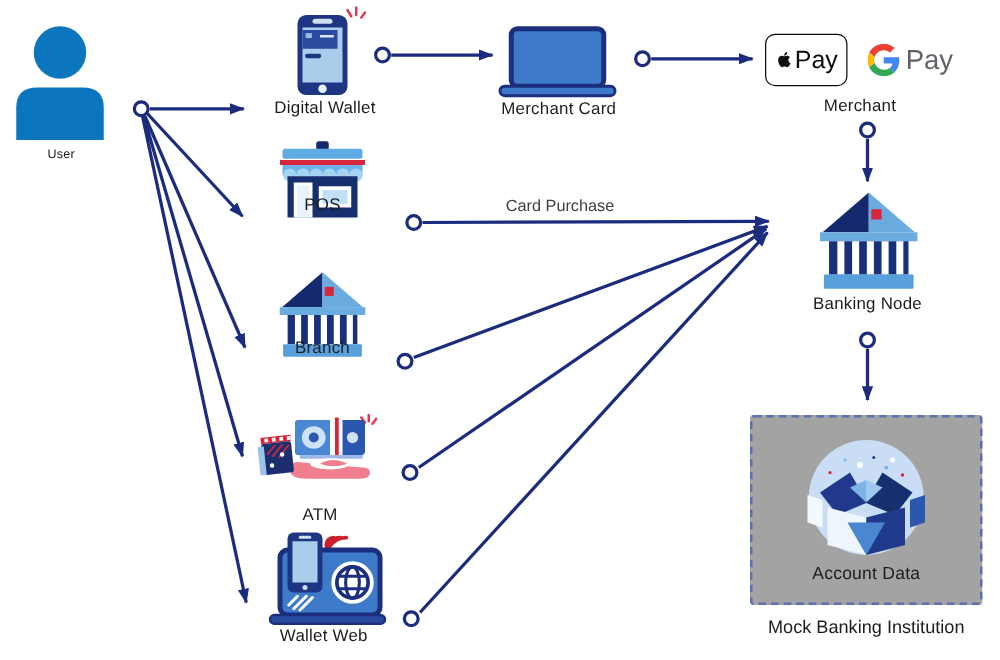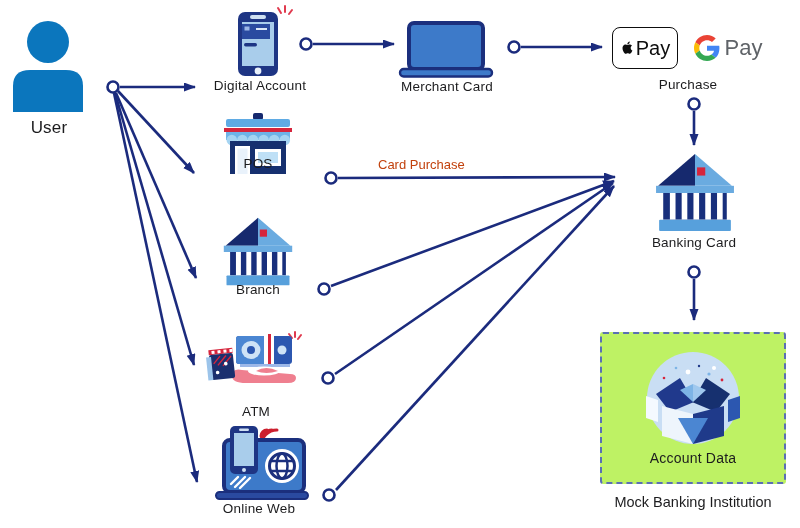--- a/index.html
+++ b/index.html
@@ -1,29 +1,29 @@
 <!DOCTYPE html>
 <html><head>
 <meta charset="utf-8">
 <style>
   html,body{margin:0;padding:0;background:#ffffff;}
   .canvas{position:relative;width:800px;height:528px;background:#ffffff;overflow:hidden;
           font-family:"Liberation Sans", sans-serif;}
   .arrow-layer{position:absolute;left:0;top:0;width:800px;height:528px;}
   .node-icon{position:absolute;}
   .node-label{position:absolute;text-align:center;font-size:13.5px;color:#1c1c1e;letter-spacing:.2px;}
-  .edge-label{position:absolute;font-size:13px;color:#c2410c;}
+  .edge-label{position:absolute;text-align:center;font-size:13px;color:#404040;}
   .mock-label{position:absolute;text-align:center;font-size:14.5px;color:#1c1c1e;}
   .applepay-box{position:absolute;left:612px;top:27px;width:64px;height:40px;border:1.6px solid #0d0d0d;
                 border-radius:8px;background:#fff;display:flex;align-items:center;justify-content:center;}
   .applepay-text{font-size:20px;color:#0d0d0d;font-weight:500;margin-left:1px;}
   .googlepay-box{position:absolute;left:684px;top:29px;width:88px;height:38px;display:flex;align-items:center;justify-content:center;}
   .googlepay-text{font-size:22px;color:#5f6368;margin-left:5px;}
   .account-box{position:absolute;left:600px;top:332px;width:186px;height:152px;border:2px dashed #5b6fb5;
-               border-radius:3px;background:#bef264;box-sizing:border-box;}
+               border-radius:3px;background:#a3a3a3;box-sizing:border-box;}
 </style>
 </head>
 <body>
 
 <div class="canvas">
 
   <svg class="arrow-layer" width="800" height="528" viewBox="0 0 800 528">
     <defs>
       <marker id="ah" markerUnits="userSpaceOnUse" markerWidth="13" markerHeight="10" refX="11" refY="4.5" orient="auto">
         <path d="M0,0 L12,4.5 L0,9 Z" fill="#1b2b7d"></path>
@@ -63,38 +63,38 @@
       <circle cx="328" cy="378" r="5.5"></circle>
       <circle cx="329" cy="495" r="5.5"></circle>
       <circle cx="694" cy="272" r="5.5"></circle>
     </g>
   </svg>
 
   <svg class="node-icon" style="left:6px;top:16px" width="86" height="98" viewBox="0 0 86 98">
     <circle cx="42" cy="26" r="21" fill="#0b76bd"></circle>
     <path d="M7,96 L7,70 Q7,54 24,54 L60,54 Q77,54 77,70 L77,96 Z" fill="#0b76bd"></path>
   </svg>
-  <div class="node-label" style="left:6px;top:118px;width:86px;font-size:17px">User</div>
+  <div class="node-label" style="left:6px;top:118px;width:86px;font-size:10px">User</div>
 
   <svg class="node-icon" style="left:230px;top:4px" width="64" height="76" viewBox="0 0 64 76">
     <g stroke="#e03a4e" stroke-width="2" stroke-linecap="round">
       <line x1="51" y1="9" x2="48" y2="4"></line>
         <line x1="55" y1="8" x2="55" y2="2"></line>
         <line x1="59" y1="10" x2="62" y2="6"></line>
     </g>
     <rect x="8" y="8" width="40" height="64" rx="7" fill="#1e3584"></rect>
     <rect x="12" y="18" width="32" height="44" fill="#a9cdeb"></rect>
     <rect x="20" y="11" width="16" height="4" rx="2" fill="#cfe0f2"></rect>
     <rect x="12" y="20" width="28" height="15" fill="#2a4aa0"></rect>
     <rect x="14.5" y="22.5" width="5" height="4" fill="#9db8e8"></rect>
     <rect x="26" y="24" width="11" height="2" fill="#dbe7f7"></rect>
     <rect x="14" y="39" width="13" height="3.5" rx="1.7" fill="#1e3584"></rect>
     <circle cx="28" cy="67" r="3.4" fill="#e8f0fa"></circle>
   </svg>
-  <div class="node-label" style="left:204px;top:78px;width:112px">Digital Account</div>
+  <div class="node-label" style="left:204px;top:78px;width:112px">Digital Wallet</div>
 
   <svg class="node-icon" style="left:398px;top:20px" width="96" height="62" viewBox="0 0 96 62">
     <rect x="11" y="3" width="74" height="46" rx="5" fill="#3d7ac9" stroke="#1b2f7d" stroke-width="4"></rect>
     <rect x="2" y="49" width="92" height="7.5" rx="3.7" fill="#3d7ac9" stroke="#1b2f7d" stroke-width="2.4"></rect>
   </svg>
   <div class="node-label" style="left:392px;top:79px;width:110px">Merchant Card</div>
 
   <div class="applepay-box">
     <svg width="15" height="18" viewBox="0 0 24 24">
       <path fill="#0d0d0d" d="M17.05,11.97c-0.03-2.41,1.97-3.57,2.06-3.63c-1.13-1.64-2.88-1.87-3.5-1.89 c-1.48-0.15-2.9,0.88-3.65,0.88c-0.76,0-1.92-0.86-3.16-0.84C7.19,6.52,5.66,7.43,4.81,8.88c-1.73,3-0.44,7.44,1.24,9.87 c0.83,1.19,1.8,2.53,3.08,2.48c1.24-0.05,1.71-0.8,3.2-0.8c1.5,0,1.92,0.8,3.22,0.77c1.33-0.02,2.17-1.21,2.98-2.4 c0.95-1.38,1.33-2.72,1.35-2.79C19.85,15.98,17.08,14.92,17.05,11.97z M14.64,4.89c0.68-0.83,1.14-1.98,1.01-3.12 c-0.98,0.04-2.16,0.65-2.87,1.48c-0.63,0.73-1.18,1.91-1.03,3.03C12.85,6.37,13.96,5.72,14.64,4.89z"></path>
@@ -103,21 +103,21 @@
   </div>
   <div class="googlepay-box">
     <svg width="26" height="26" viewBox="0 0 48 48">
       <path fill="#EA4335" d="M24 9.5c3.54 0 6.71 1.22 9.21 3.6l6.85-6.85C35.9 2.38 30.47 0 24 0 14.62 0 6.51 5.38 2.56 13.22l7.98 6.19C12.43 13.72 17.74 9.5 24 9.5z"></path>
       <path fill="#4285F4" d="M46.98 24.55c0-1.57-.15-3.09-.38-4.55H24v9.02h12.94c-.58 2.96-2.26 5.48-4.78 7.18l7.73 6c4.51-4.18 7.09-10.36 7.09-17.65z"></path>
       <path fill="#FBBC05" d="M10.53 28.59c-.48-1.45-.76-2.99-.76-4.59s.27-3.14.76-4.59l-7.98-6.19C.92 16.46 0 20.12 0 24c0 3.88.92 7.54 2.56 10.78l7.97-6.19z"></path>
       <path fill="#34A853" d="M24 48c6.48 0 11.93-2.13 15.89-5.81l-7.73-6c-2.15 1.45-4.92 2.3-8.16 2.3-6.26 0-11.57-4.22-13.47-9.91l-7.98 6.19C6.51 42.62 14.62 48 24 48z"></path>
     </svg>
     <span class="googlepay-text">Pay</span>
   </div>
-  <div class="node-label" style="left:633px;top:77px;width:110px">Purchase</div>
+  <div class="node-label" style="left:633px;top:77px;width:110px">Merchant</div>
 
   <svg class="node-icon" style="left:222px;top:112px" width="72" height="64" viewBox="0 0 72 64">
     <rect x="31" y="1" width="10" height="7" rx="2" fill="#16296e"></rect>
     <rect x="4" y="7" width="64" height="8" rx="2" fill="#5fabe4"></rect>
     <rect x="2" y="16" width="68" height="4" fill="#d6253c"></rect>
     <rect x="4" y="20" width="64" height="8" fill="#6db3e8"></rect>
     <g fill="#a5d4f2">
       <circle cx="9.8" cy="28" r="5.3"></circle>
         <circle cx="20.4" cy="28" r="5.3"></circle>
         <circle cx="31" cy="28" r="5.3"></circle>
@@ -143,38 +143,38 @@
     <rect x="9" y="40" width="62" height="26" fill="#182f7c"></rect>
     <g fill="#ffffff">
       <rect x="15.5" y="40" width="5.5" height="26"></rect>
         <rect x="27" y="40" width="5.5" height="26"></rect>
       <rect x="38.5" y="40" width="5.5" height="26"></rect>
         <rect x="50" y="40" width="5.5" height="26"></rect>
       <rect x="61.5" y="40" width="5.5" height="26"></rect>
     </g>
     <rect x="5" y="66" width="70" height="11" rx="1" fill="#57a0dc"></rect>
   </svg>
-  <div class="node-label" style="left:644px;top:235px;width:100px">Banking Card</div>
+  <div class="node-label" style="left:644px;top:235px;width:100px">Banking Node</div>
 
   <svg class="node-icon" style="left:222px;top:216px" width="72" height="72" viewBox="0 0 80 80">
     <path d="M40,2 L4,33 L40,33 Z" fill="#16296e"></path>
     <path d="M40,2 L76,33 L40,33 Z" fill="#6aabe0"></path>
     <rect x="42" y="15" width="8" height="8" fill="#d6253c"></rect>
     <rect x="2" y="33" width="76" height="7" fill="#6aabe0"></rect>
     <rect x="9" y="40" width="62" height="26" fill="#182f7c"></rect>
     <g fill="#ffffff">
       <rect x="15.5" y="40" width="5.5" height="26"></rect>
         <rect x="27" y="40" width="5.5" height="26"></rect>
       <rect x="38.5" y="40" width="5.5" height="26"></rect>
         <rect x="50" y="40" width="5.5" height="26"></rect>
       <rect x="61.5" y="40" width="5.5" height="26"></rect>
     </g>
     <rect x="5" y="66" width="70" height="11" rx="1" fill="#57a0dc"></rect>
   </svg>
-  <div class="node-label" style="left:222px;top:282px;width:72px">Branch</div>
+  <div class="node-label" style="left:222px;top:270px;width:72px">Branch</div>
 
   <svg class="node-icon" style="left:206px;top:330px" width="96" height="58" viewBox="0 0 96 58">
     <g stroke="#e03a4e" stroke-width="2" stroke-linecap="round">
       <line x1="86" y1="8" x2="83" y2="4"></line>
         <line x1="89" y1="7" x2="89" y2="2"></line>
         <line x1="92" y1="9" x2="95" y2="5"></line>
     </g>
     <rect x="30" y="6" width="56" height="28" rx="3" fill="#2c57b0"></rect>
     <rect x="30" y="6" width="30" height="28" rx="3" fill="#4b86d2"></rect>
     <ellipse cx="45" cy="20" rx="9.5" ry="9" fill="#cfe3f6"></ellipse>
@@ -221,21 +221,21 @@
       <line x1="23" y1="60" x2="30" y2="53"></line>
         <line x1="27" y1="63" x2="37" y2="53"></line>
         <line x1="32" y1="64" x2="42" y2="54"></line>
     </g>
     <rect x="22" y="2" width="28" height="48" rx="5" fill="#1e3584"></rect>
     <rect x="26" y="9" width="20" height="33" fill="#a9cdeb"></rect>
     <rect x="31" y="4.5" width="10" height="2.5" rx="1.2" fill="#cfe0f2"></rect>
     <circle cx="36" cy="46" r="2" fill="#cfe0f2"></circle>
     <rect x="8" y="68" width="92" height="7" rx="3.5" fill="#2a4aa0" stroke="#1b2f7d" stroke-width="2"></rect>
   </svg>
-  <div class="node-label" style="left:208px;top:501px;width:102px">Online Web</div>
+  <div class="node-label" style="left:208px;top:501px;width:102px">Wallet Web</div>
 
   <div class="account-box">
     <svg width="182" height="148" viewBox="0 0 182 148" style="position:absolute;left:0;top:0">
       <circle cx="91" cy="64" r="46" fill="#c9def4"></circle>
       <path d="M44,62 L56,66 L56,88 L44,84 Z" fill="#f4f9ff"></path>
       <path d="M138,62 L126,66 L126,88 L138,84 Z" fill="#2c57b0"></path>
       <path d="M54,60 L78,44 L92,68 L68,78 Z" fill="#20398c"></path>
       <path d="M128,60 L104,44 L90,68 L114,78 Z" fill="#16306f"></path>
       <path d="M78,56 L91,50 L91,68 Z" fill="#7db4e6"></path>
       <path d="M104,56 L91,50 L91,68 Z" fill="#9fc8ee"></path>

